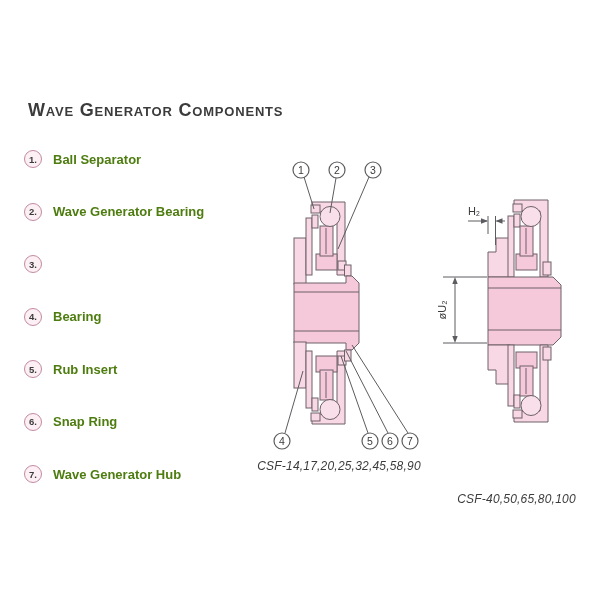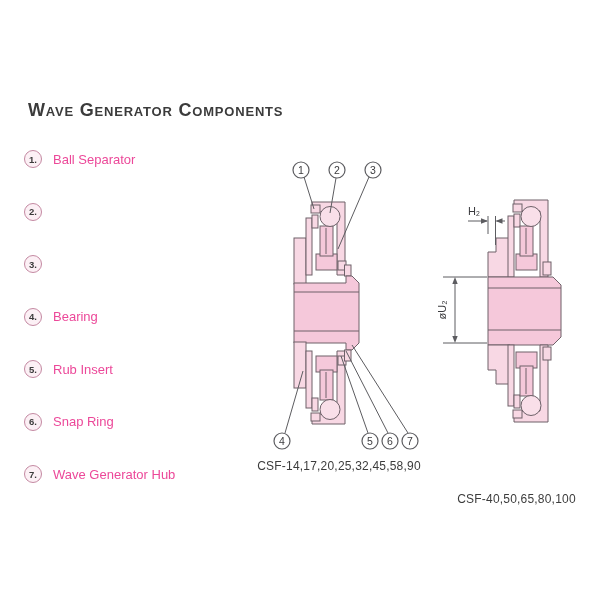--- a/index.html
+++ b/index.html
@@ -13,24 +13,24 @@
     font-variant:small-caps;color:#3b3b3b;white-space:nowrap;
   }
   .legend{position:absolute;left:24px;top:150px;}
   .legend-item{display:flex;align-items:center;height:18px;margin-bottom:34.5px;}
   .num-badge{
     box-sizing:border-box;width:18px;height:18px;border-radius:50%;
     border:1.4px solid #c489a2;background:#fcf0f5;
     font-size:9.5px;font-weight:700;color:#3b3b3b;
     display:flex;align-items:center;justify-content:center;flex:0 0 18px;
   }
-  .legend-label{margin-left:11px;font-size:13px;font-weight:400;color:#ec4899;white-space:nowrap;}
+  .legend-label{margin-left:11px;font-size:13px;font-weight:700;color:#4d7c0f;white-space:nowrap;}
   .caption{
     position:absolute;top:459px;font-size:12px;color:#3c3c3c;
-    text-align:center;white-space:nowrap;letter-spacing:0.2px;
+    text-align:center;white-space:nowrap;letter-spacing:0.2px;font-style:italic;
   }
   #caption-left{left:249px;width:180px;}
   #caption-right{left:439px;width:155px;margin-top:33px;}
   svg{position:absolute;}
   .part{stroke:#6e6169;stroke-width:1;}
   .p1{fill:#f8d8e4;}
   .p2{fill:#f5c8da;}
   .pb{fill:#f9dfe9;}
   .pline{stroke:#6e6169;stroke-width:1;fill:none;}
   .lead{stroke:#5c5c60;stroke-width:1;fill:none;}
@@ -47,20 +47,21 @@
 
   <div class="title">Wave Generator Components</div>
 
   <div class="legend">
     <div class="legend-item">
       <div class="num-badge">1.</div>
       <div class="legend-label">Ball Separator</div>
     </div>
     <div class="legend-item">
       <div class="num-badge">2.</div>
+      <div class="legend-label">Wave Generator Bearing</div>
     </div>
     <div class="legend-item">
       <div class="num-badge">3.</div>
     </div>
     <div class="legend-item">
       <div class="num-badge">4.</div>
       <div class="legend-label">Bearing</div>
     </div>
     <div class="legend-item">
       <div class="num-badge">5.</div>

